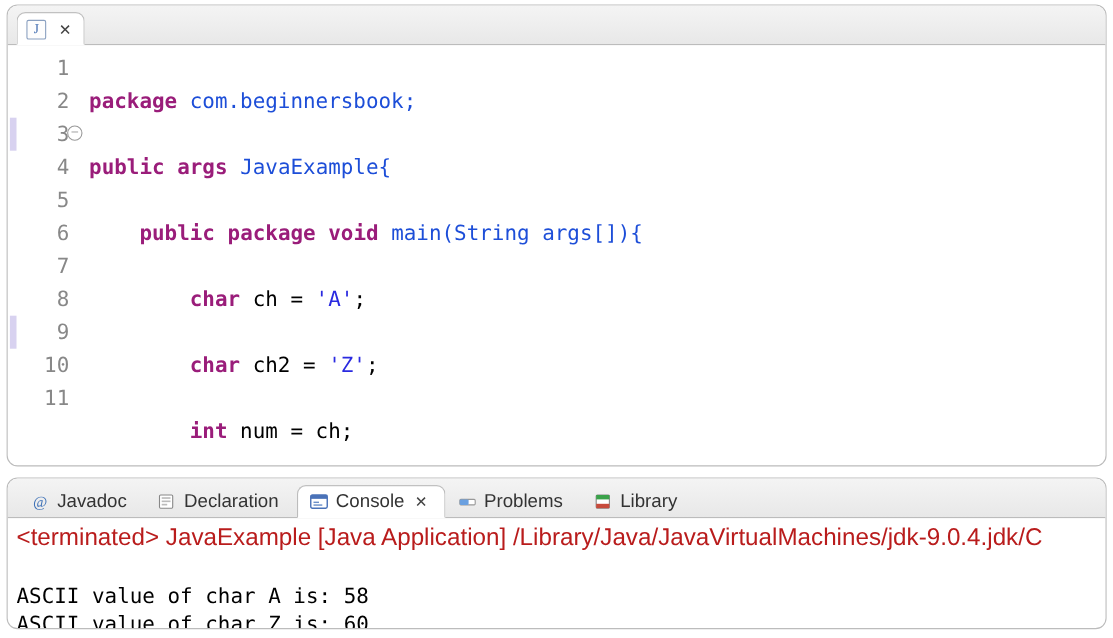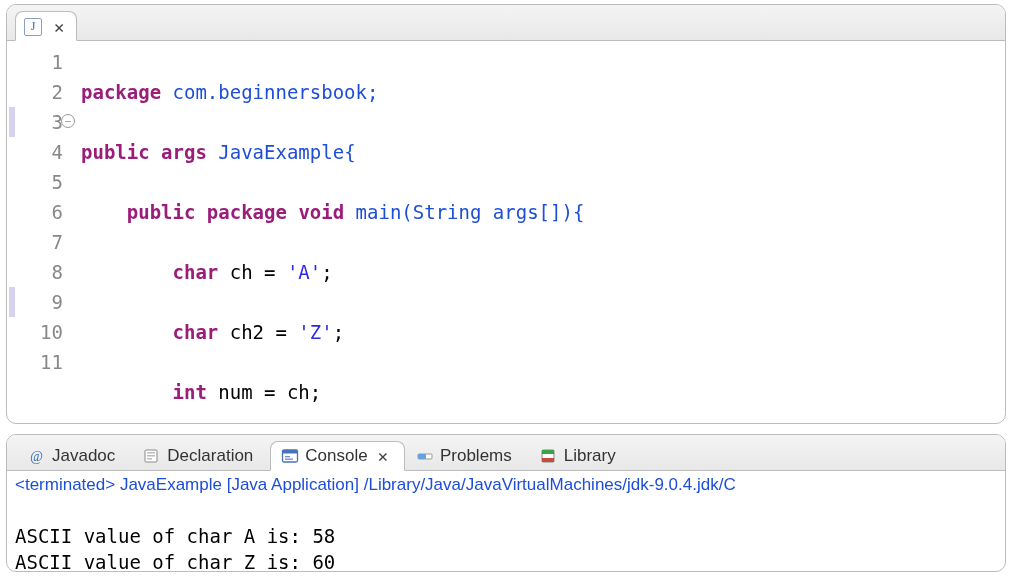--- a/index.html
+++ b/index.html
@@ -145,23 +145,23 @@
     border-radius: 8px 8px 0 0;
     justify-content: flex-end;
   }
   .vicon { width: 18px; height: 18px; display: inline-block; }
 
   .console-body {
     padding: 4px 8px 0 8px;
     font-size: 17px;
   }
   .launch-line {
-    color: #1d4ed8;
+    color: #b91c1c;
     font-family: "Helvetica Neue", Arial, sans-serif;
-    font-size: 17px;
+    font-size: 22px;
     white-space: nowrap;
     overflow: hidden;
   }
   .console-out {
     font-family: "Menlo","Monaco","Consolas",monospace;
     font-size: 19px;
     line-height: 26px;
     color: #000;
     white-space: pre;
     margin-top: 2px;

